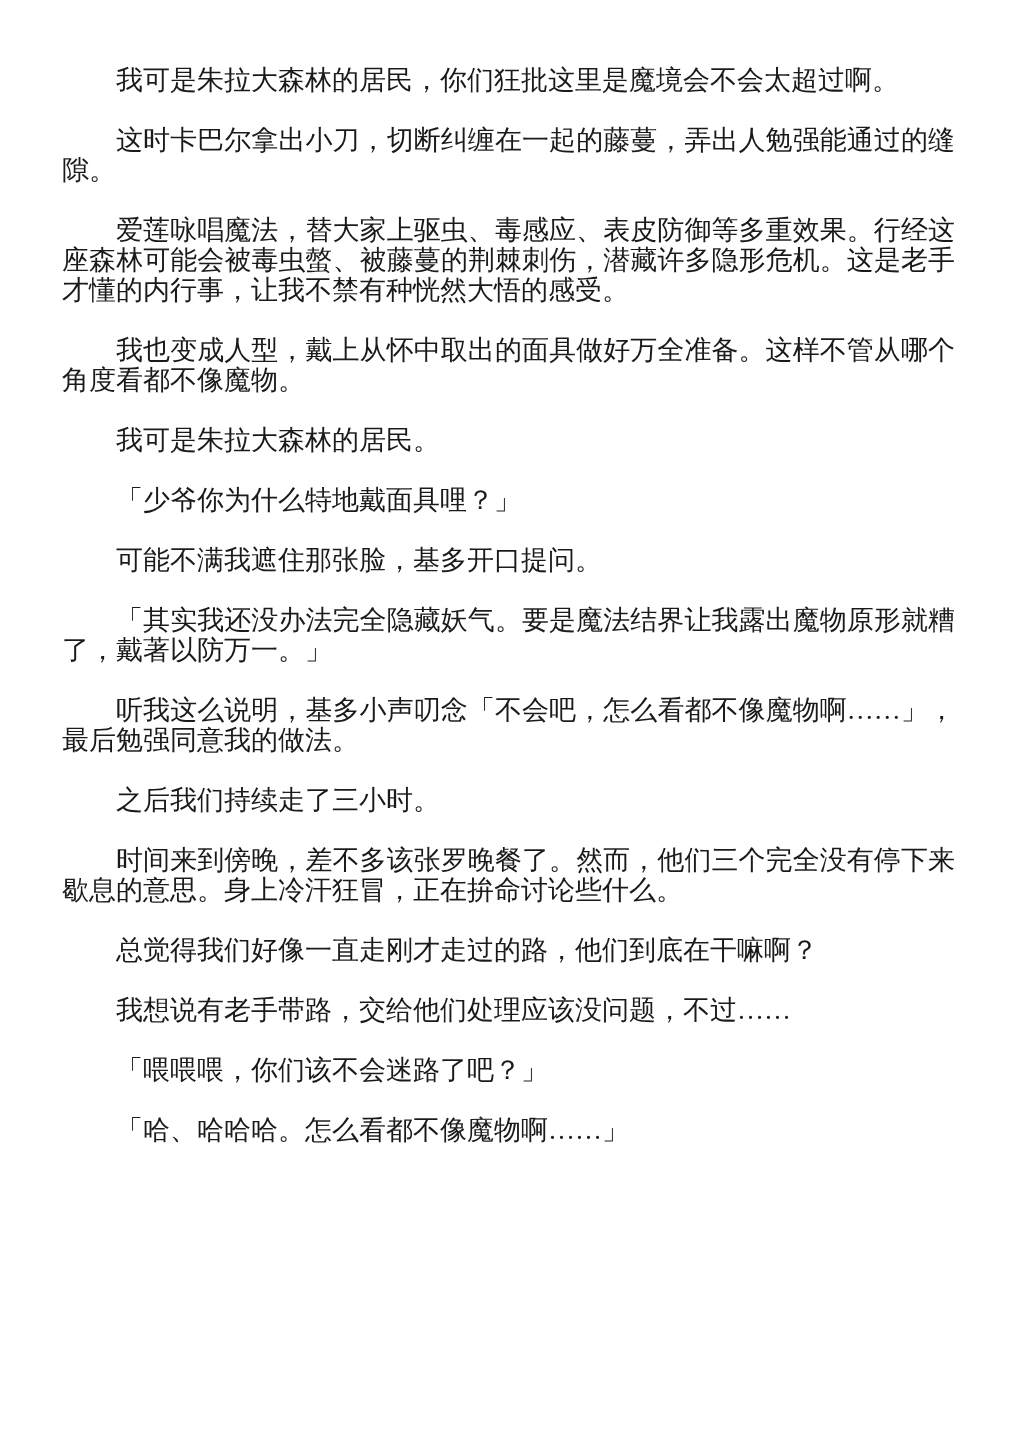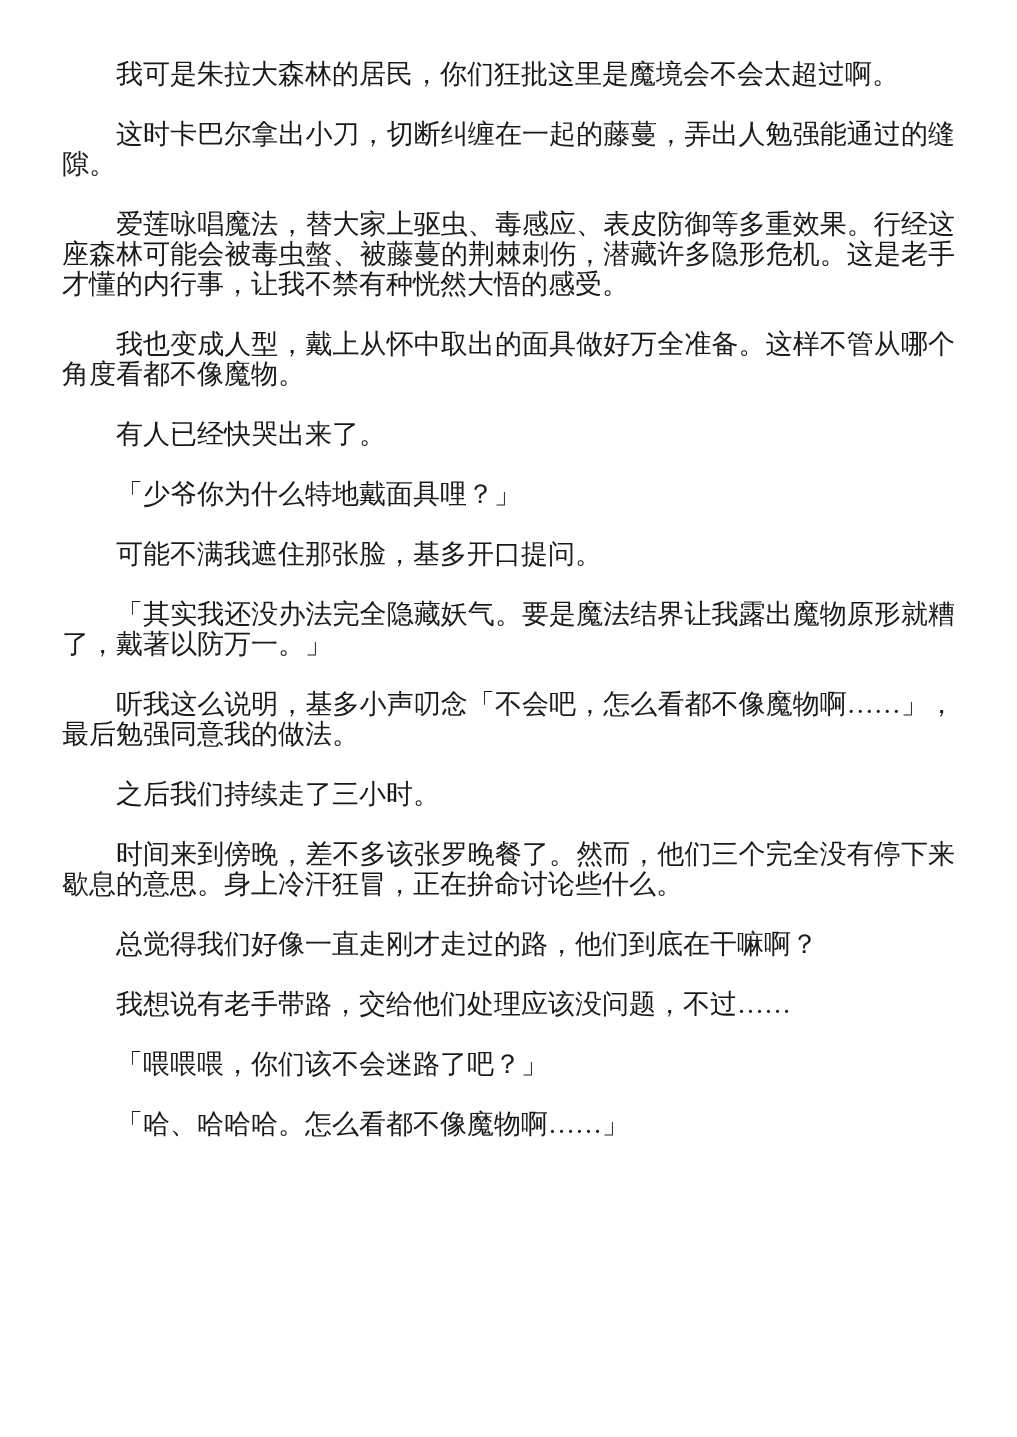--- a/index.html
+++ b/index.html
@@ -4,21 +4,21 @@
 <style>
   * { margin: 0; padding: 0; box-sizing: border-box; }
   html, body {
     background: #ffffff;
     font-family: "Liberation Serif", "DejaVu Serif", serif;
   }
   .page {
     position: relative;
     width: 1017px;
     height: 1131px;
-    margin: 9px auto;
+    margin: 15px auto;
     background: #ffffff;
     overflow: hidden;
   }
   .text-block {
     position: absolute;
     top: 50px;
     left: 62px;
     width: 893px;
     color: #1a1a1a;
   }
@@ -40,21 +40,21 @@
 
       <p class="para">我可是朱拉大森林的居民，你们狂批这里是魔境会不会太超过啊。</p>
 
       <p class="para">这时卡巴尔拿出小刀，切断纠缠在一起的藤蔓，弄出人勉强能通过的缝隙。</p>
 
 
       <p class="para">爱莲咏唱魔法，替大家上驱虫、毒感应、表皮防御等多重效果。行经这座森林可能会被毒虫螫、被藤蔓的荆棘刺伤，潜藏许多隐形危机。这是老手才懂的内行事，让我不禁有种恍然大悟的感受。</p>
 
       <p class="para">我也变成人型，戴上从怀中取出的面具做好万全准备。这样不管从哪个角度看都不像魔物。</p>
 
-      <p class="para">有人已经快哭出来了。</p>
+      <p class="para">我可是朱拉大森林的居民。</p>
 
       <p class="para">「少爷你为什么特地戴面具哩？」</p>
 
       <p class="para">可能不满我遮住那张脸，基多开口提问。</p>
 
       <p class="para">「其实我还没办法完全隐藏妖气。要是魔法结界让我露出魔物原形就糟了，戴著以防万一。」</p>
 
       <p class="para">听我这么说明，基多小声叨念「不会吧，怎么看都不像魔物啊……」，最后勉强同意我的做法。</p>
 
       <p class="para">之后我们持续走了三小时。</p>

